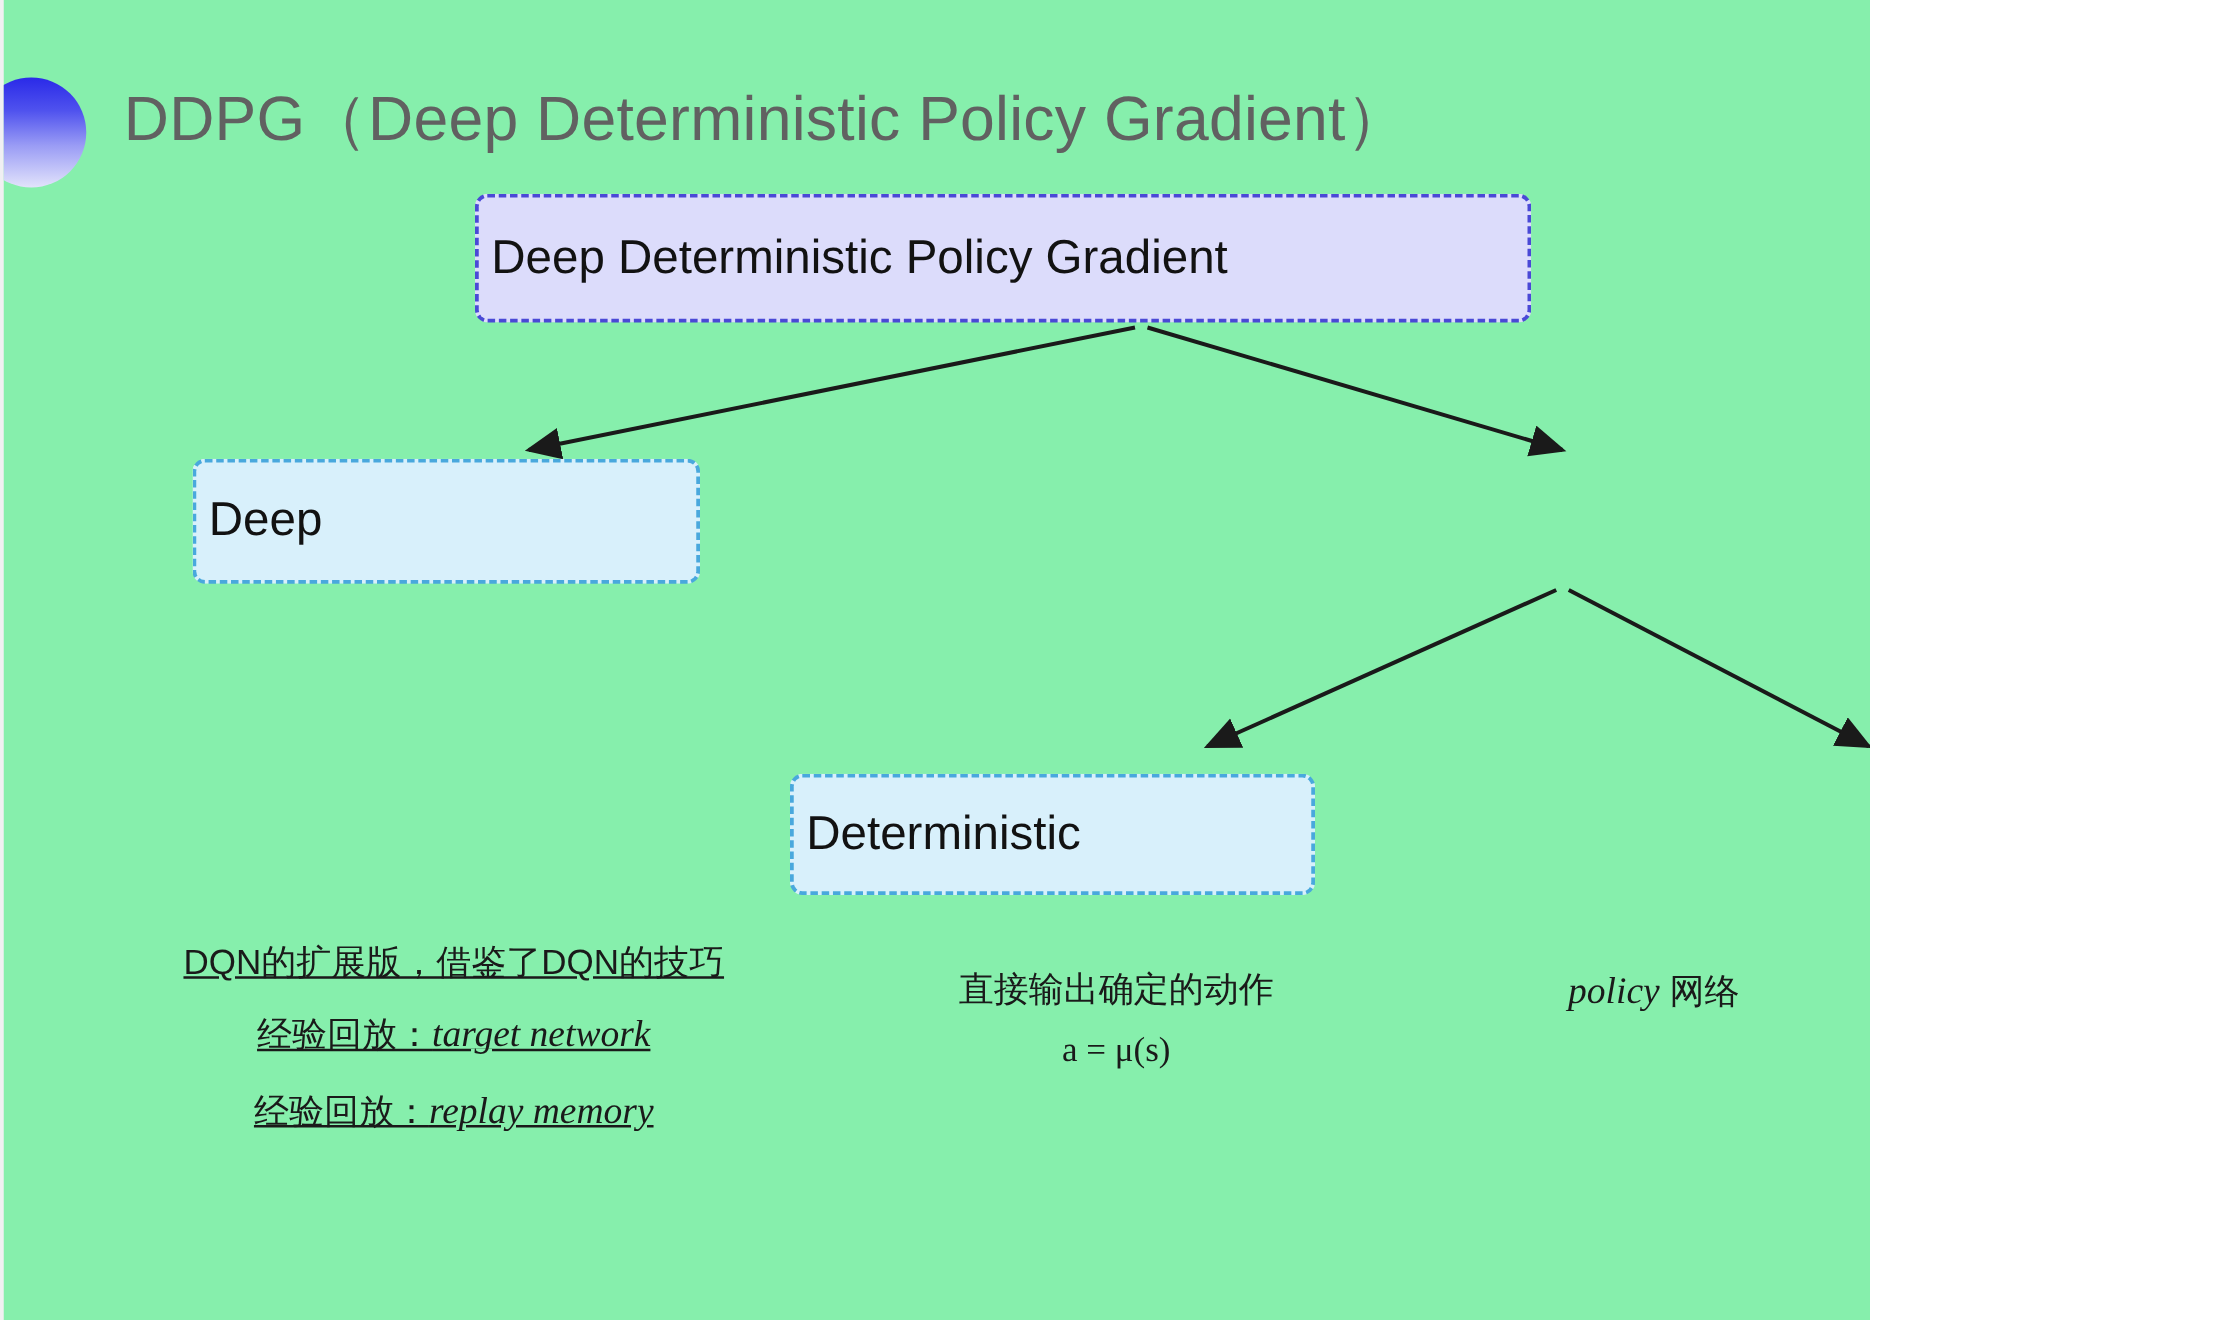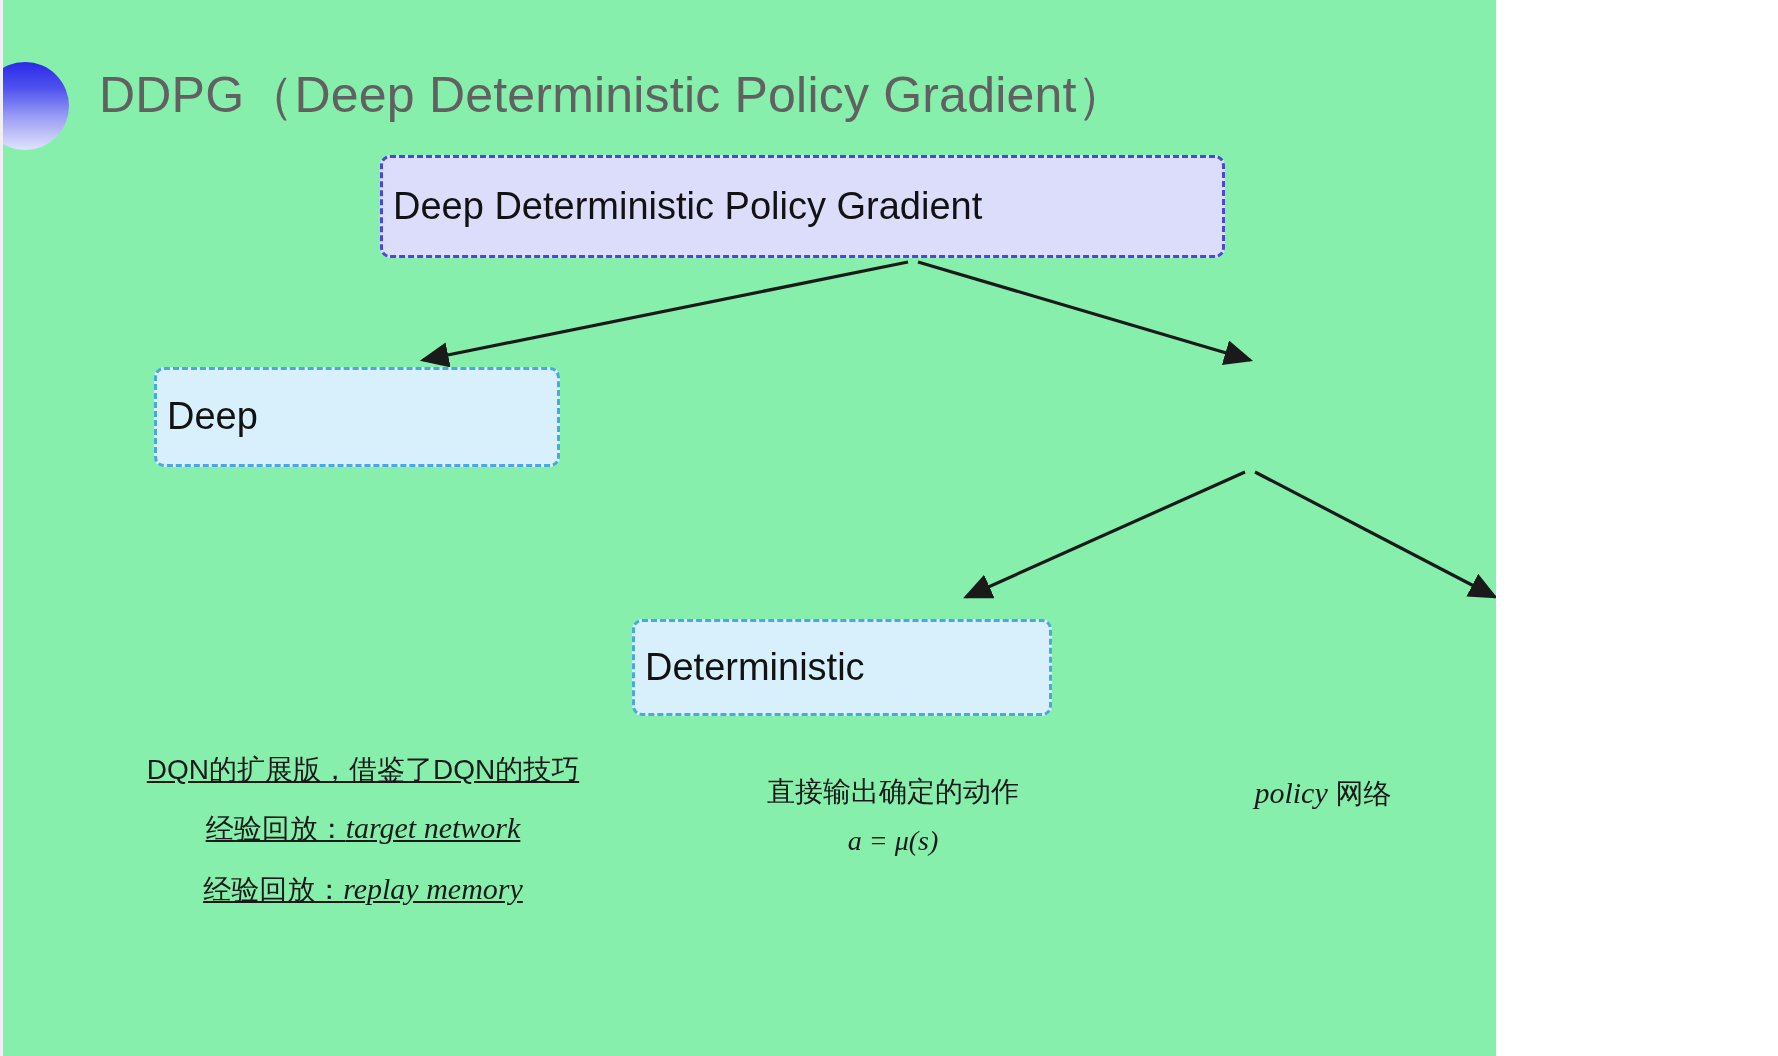--- a/index.html
+++ b/index.html
@@ -102,21 +102,20 @@
     white-space: nowrap;
     font-size: 28px;
   }
   .mono-italic {
     font-family: "Liberation Serif", "DejaVu Serif", serif;
     font-style: italic;
     font-size: 30px;
   }
   .math {
     font-family: "Liberation Serif", "DejaVu Serif", serif;
-    font-style: italic;
     font-size: 31px;
   }
 
   #caption-deep  { left: 90px;  top: 748px; width: 540px; }
   #caption-deep .cap-line { margin-bottom: 14px; text-decoration: underline; }
 
   #caption-det   { left: 680px; top: 770px; width: 420px; }
   #caption-det .cap-line { margin-bottom: 6px; }
 
   #caption-pg    { left: 1110px; top: 770px; width: 420px; }

